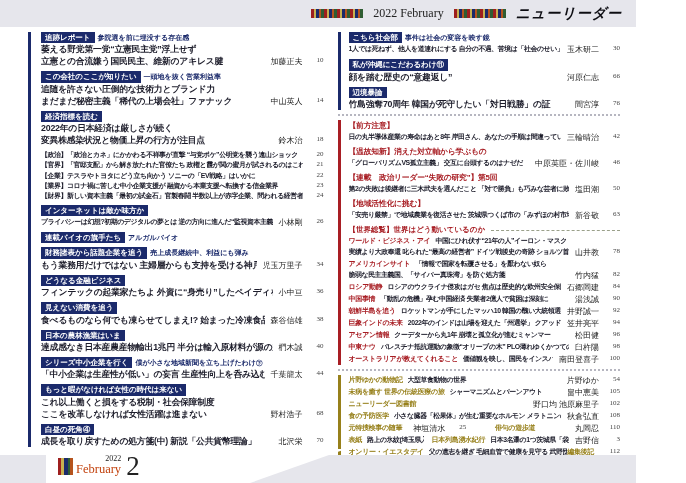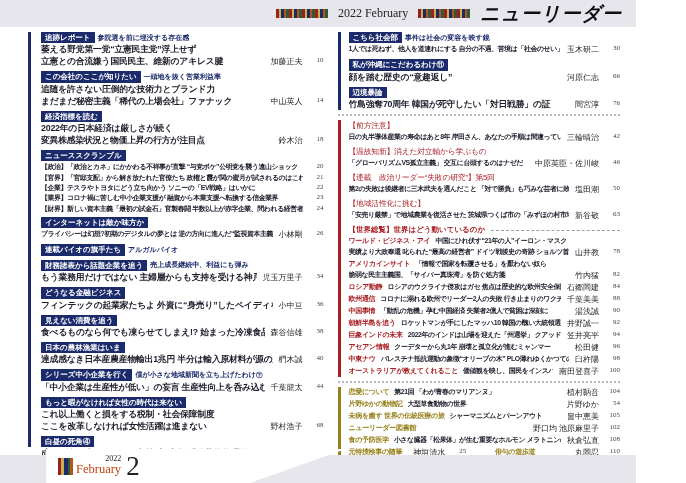--- a/index.html
+++ b/index.html
@@ -10,21 +10,21 @@
   html,body{width:686px;height:483px;}
   body{font-family:"Liberation Sans",sans-serif;background:#fff;overflow:hidden;}
   .page{position:relative;width:636px;height:483px;background:#fff;}
 
   
   .top-band{position:absolute;top:0;left:0;right:0;height:27px;background:var(--band);
     display:flex;align-items:center;justify-content:flex-end;gap:10px;padding-right:14px;}
   .stripes{width:52px;height:9px;flex:0 0 auto;
     background:repeating-linear-gradient(90deg,#9e1f1f 0 3px,#c8b050 3px 5px,#1b2a6b 5px 8px,#b5541e 8px 10px,#2f5d33 10px 13px);}
   .hdr-date{font-family:"Liberation Serif",serif;font-size:12px;color:#222;}
-  .hdr-title{font-family:"Liberation Serif",serif;font-size:19px;font-weight:bold;font-style:italic;color:#0d0d12;letter-spacing:1px;}
+  .hdr-title{font-family:"Liberation Serif",serif;font-size:14px;font-weight:bold;font-style:italic;color:#0d0d12;letter-spacing:1px;}
 
   
   .content{position:absolute;top:32px;left:28px;right:16px;bottom:36px;display:flex;gap:14px;}
   .col{flex:1;min-width:0;}
   .col-left{border-left:3px solid var(--navy);padding-left:10px;}
   .group{border-left:3px solid var(--navy);padding-left:8px;}
   .g-red{border-left-color:var(--crimson);}
   .g-olive{border-left-color:var(--olive);}
   .divider{border-top:2px dotted #b6b6c0;margin:4px 0;}
 
@@ -34,21 +34,21 @@
   .note{color:var(--navy);font-size:7px;font-weight:bold;white-space:nowrap;}
 
   .row{display:flex;align-items:flex-start;margin:1px 0;white-space:nowrap;}
   .t{font-weight:bold;color:var(--ink);overflow:hidden;}
   .t-lg{font-size:8.8px;letter-spacing:-0.2px;line-height:1.25;}
   .t-sm{font-size:6.9px;letter-spacing:-0.4px;line-height:1.35;}
   .grow{flex:1 1 auto;min-width:0;}
   .a{font-family:"Liberation Serif",serif;font-size:8px;color:#222;margin-left:6px;white-space:nowrap;flex:0 0 auto;}
   .p{font-family:"Liberation Serif",serif;font-size:7px;color:#444;width:17px;text-align:right;margin-left:4px;flex:0 0 auto;}
 
-  .red-h{color:var(--crimson);font-size:7.8px;font-weight:normal;margin-top:3px;letter-spacing:-0.2px;white-space:nowrap;}
+  .red-h{color:var(--crimson);font-size:7.8px;font-weight:bold;margin-top:3px;letter-spacing:-0.2px;white-space:nowrap;}
   .wh{display:flex;align-items:center;color:var(--crimson);font-size:7.5px;font-weight:bold;margin-top:4px;white-space:nowrap;}
   .dash{flex:1 1 auto;border-top:1px dashed #9aa08a;margin-left:6px;}
   .wl{color:var(--crimson);font-weight:bold;font-size:7px;margin-right:5px;white-space:nowrap;letter-spacing:-0.3px;}
   .ol{color:var(--olive);font-weight:bold;font-size:7px;margin-right:5px;white-space:nowrap;letter-spacing:-0.3px;}
   .spacer{flex:1 1 auto;}
 
   
   .bottom-band{position:absolute;bottom:0;left:0;right:0;height:28px;background:var(--band);}
   .date-plate{position:absolute;left:46px;bottom:0;width:300px;height:34px;background:#fff;
     clip-path:polygon(0 0,100% 0,68% 100%,0 100%);
@@ -113,23 +113,20 @@
             <span class="t t-lg grow">2022年の日本経済は厳しさが続く</span>
           </div>
         <div class="row">
             <span class="t t-lg grow">変異株感染状況と物価上昇の行方が注目点</span>
             <span class="a">鈴木治</span>
             <span class="p">18</span>
           </div>
       </div>
 
       <div class="block">
-        <div class="badge-line">
-          <span class="badge">ニューススクランブル</span>
-        </div>
         <div class="row">
             <span class="t t-sm grow">【政治】「政治とカネ」にかかわる不祥事が直撃 “与党ボケ”公明党を襲う遠山ショック</span>
             <span class="p">20</span>
           </div>
         <div class="row">
             <span class="t t-sm grow">【官界】「官邸支配」から解き放たれた官僚たち 政権と霞が関の蜜月が試されるのはこれからだ</span>
             <span class="p">21</span>
           </div>
         <div class="row">
             <span class="t t-sm grow">【企業】テスラやトヨタにどう立ち向かう ソニーの「EV戦略」はいかに</span>
@@ -333,26 +330,20 @@
             <span class="a">竹内猛</span>
             <span class="p">82</span>
           </div>
         <div class="row">
             <span class="wl">ロシア動静</span>
             <span class="t t-sm grow">ロシアのウクライナ侵攻はガセ 焦点は歴史的な欧州安全保障交渉</span>
             <span class="a">石郷岡建</span>
             <span class="p">84</span>
           </div>
         <div class="row">
-            <span class="wl">欧州通信</span>
-            <span class="t t-sm grow">コロナに溺れる欧州でリーダー2人の失敗 行き止まりのワクチン接種、慣れるしかない</span>
-            <span class="a">千葉美美</span>
-            <span class="p">88</span>
-          </div>
-        <div class="row">
             <span class="wl">中国事情</span>
             <span class="t t-sm grow">「動乱の危機」孕む中国経済 失業者2億人で貧困は深刻に</span>
             <span class="a">湯浅誠</span>
             <span class="p">90</span>
           </div>
         <div class="row">
             <span class="wl">朝鮮半島を追う</span>
             <span class="t t-sm grow">ロケットマンが手にしたマッハ10 韓国の醜い大統領選に別の候補が急浮上</span>
             <span class="a">井野誠一</span>
             <span class="p">92</span>
@@ -379,26 +370,20 @@
             <span class="wl">オーストラリアが教えてくれること</span>
             <span class="t t-sm grow">価値観を映し、国民をインスパイアする「今年のオーストラリア人」</span>
             <span class="a">南田登喜子</span>
             <span class="p">100</span>
           </div>
       </div>
 
       <div class="divider"></div>
 
       <div class="group g-olive">
-        <div class="row">
-            <span class="ol">恋愛について</span>
-            <span class="t t-sm grow">第21回 「わが青春のマリアンヌ」</span>
-            <span class="a">植村鞆音</span>
-            <span class="p">104</span>
-          </div>
         <div class="row">
             <span class="ol">片野ゆかの動物記</span>
             <span class="t t-sm grow">大型草食動物の世界</span>
             <span class="a">片野ゆか</span>
             <span class="p">54</span>
           </div>
         <div class="row">
             <span class="ol">未病を癒す 世界の伝統医療の旅</span>
             <span class="t t-sm grow">シャーマニズムとバーンアウト</span>
             <span class="a">畠中恵美</span>

